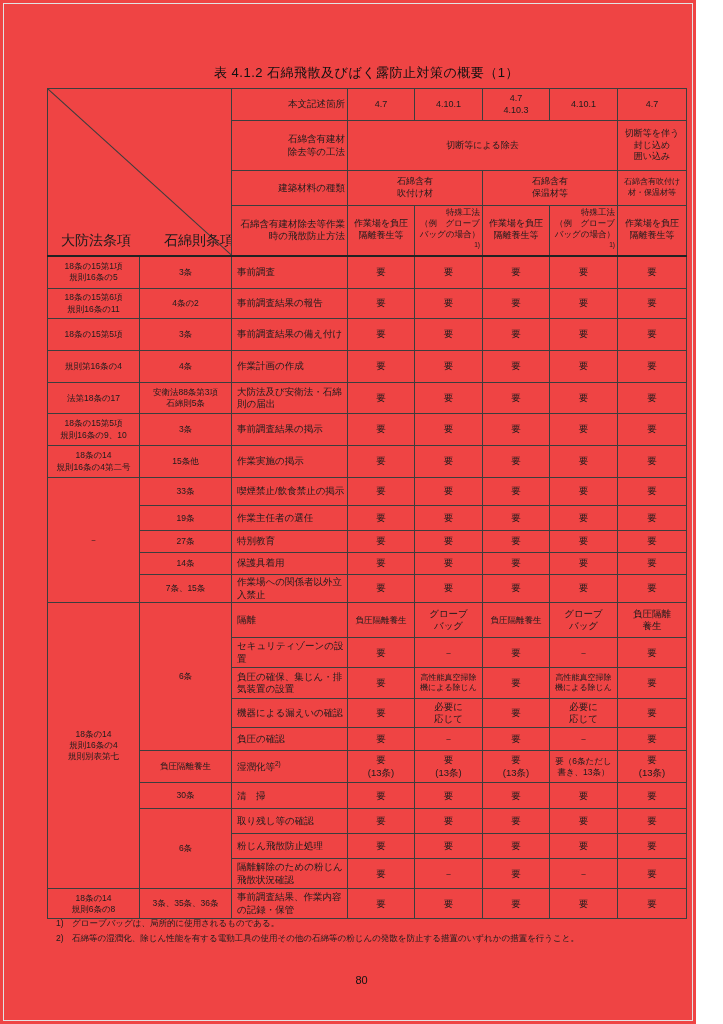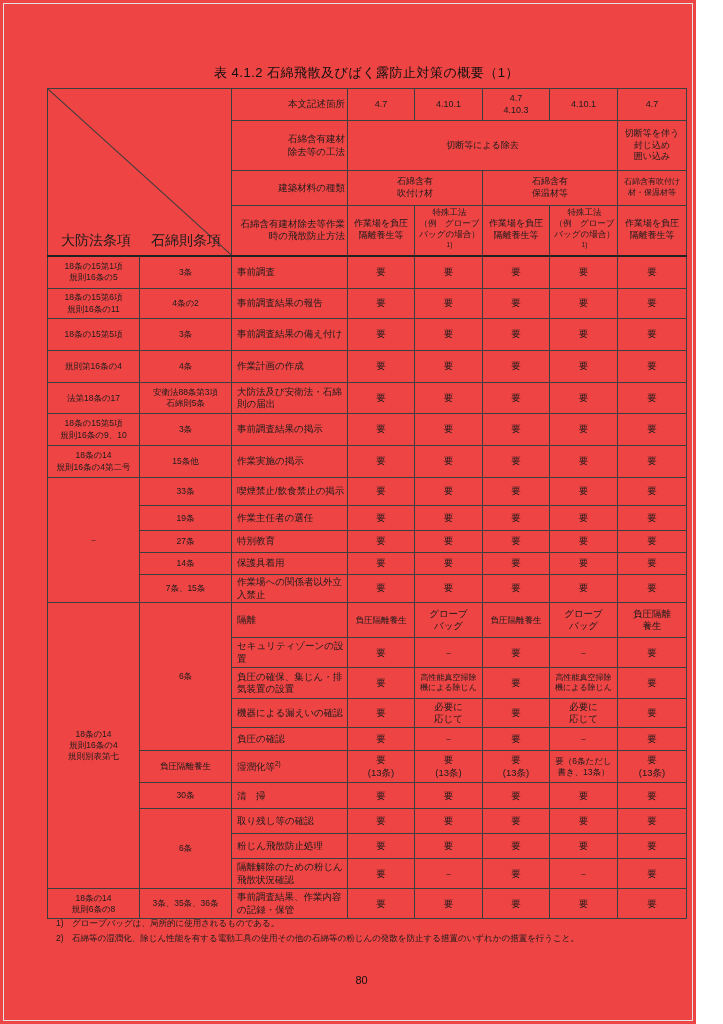--- a/index.html
+++ b/index.html
@@ -16,25 +16,25 @@
     position:absolute; left:47px; top:88px; width:639px;
     border:1.5px solid #2a2a2a; }
   #grid td { border:1px solid #3d3d3d; text-align:center; vertical-align:middle;
     padding:1px 2px; white-space:pre-line; overflow:hidden; line-height:1.32; color:#1c1c1c; }
   #grid tr.hdr-last td, #grid td.corner { border-bottom:2.5px solid #222; }
 
   #grid td.corner { position:relative; padding:0; }
   .corner svg { position:absolute; left:0; top:0; width:100%; height:100%; }
   .axis-label { position:absolute; bottom:5px; font-size:14px; color:#1c1c1c; }
   .axis-label.a1 { left:4px; width:88px; text-align:center; }
-  .axis-label.a2 { left:94px; width:88px; }
+  .axis-label.a2 { left:107px; width:88px; }
 
   #grid td.lab { text-align:right; padding-left:6px; font-size:9.5px; }
   #grid td.hv  { font-size:9px; }
-  #grid td.hl  { text-align:center; padding-left:4px; font-size:8.5px; }
+  #grid td.hl  { text-align:right; padding-left:4px; font-size:8.5px; }
   #grid td.osh { font-size:8.5px; }
   #grid td.reg { font-size:8.5px; }
   #grid td.m   { text-align:left; padding-left:5px; font-size:9.5px;margin-top:16px; }
   #grid td.v   { font-size:9.5px; }
   #grid td.vsm { font-size:8.5px; }
   #grid td.vxs { font-size:8px; }
   #grid sup { font-size:6.5px; vertical-align:super; }
 
   #notes { position:absolute; left:56px; top:916px; width:640px;
     font-size:8.5px; line-height:14.5px; color:#1c1c1c; }

